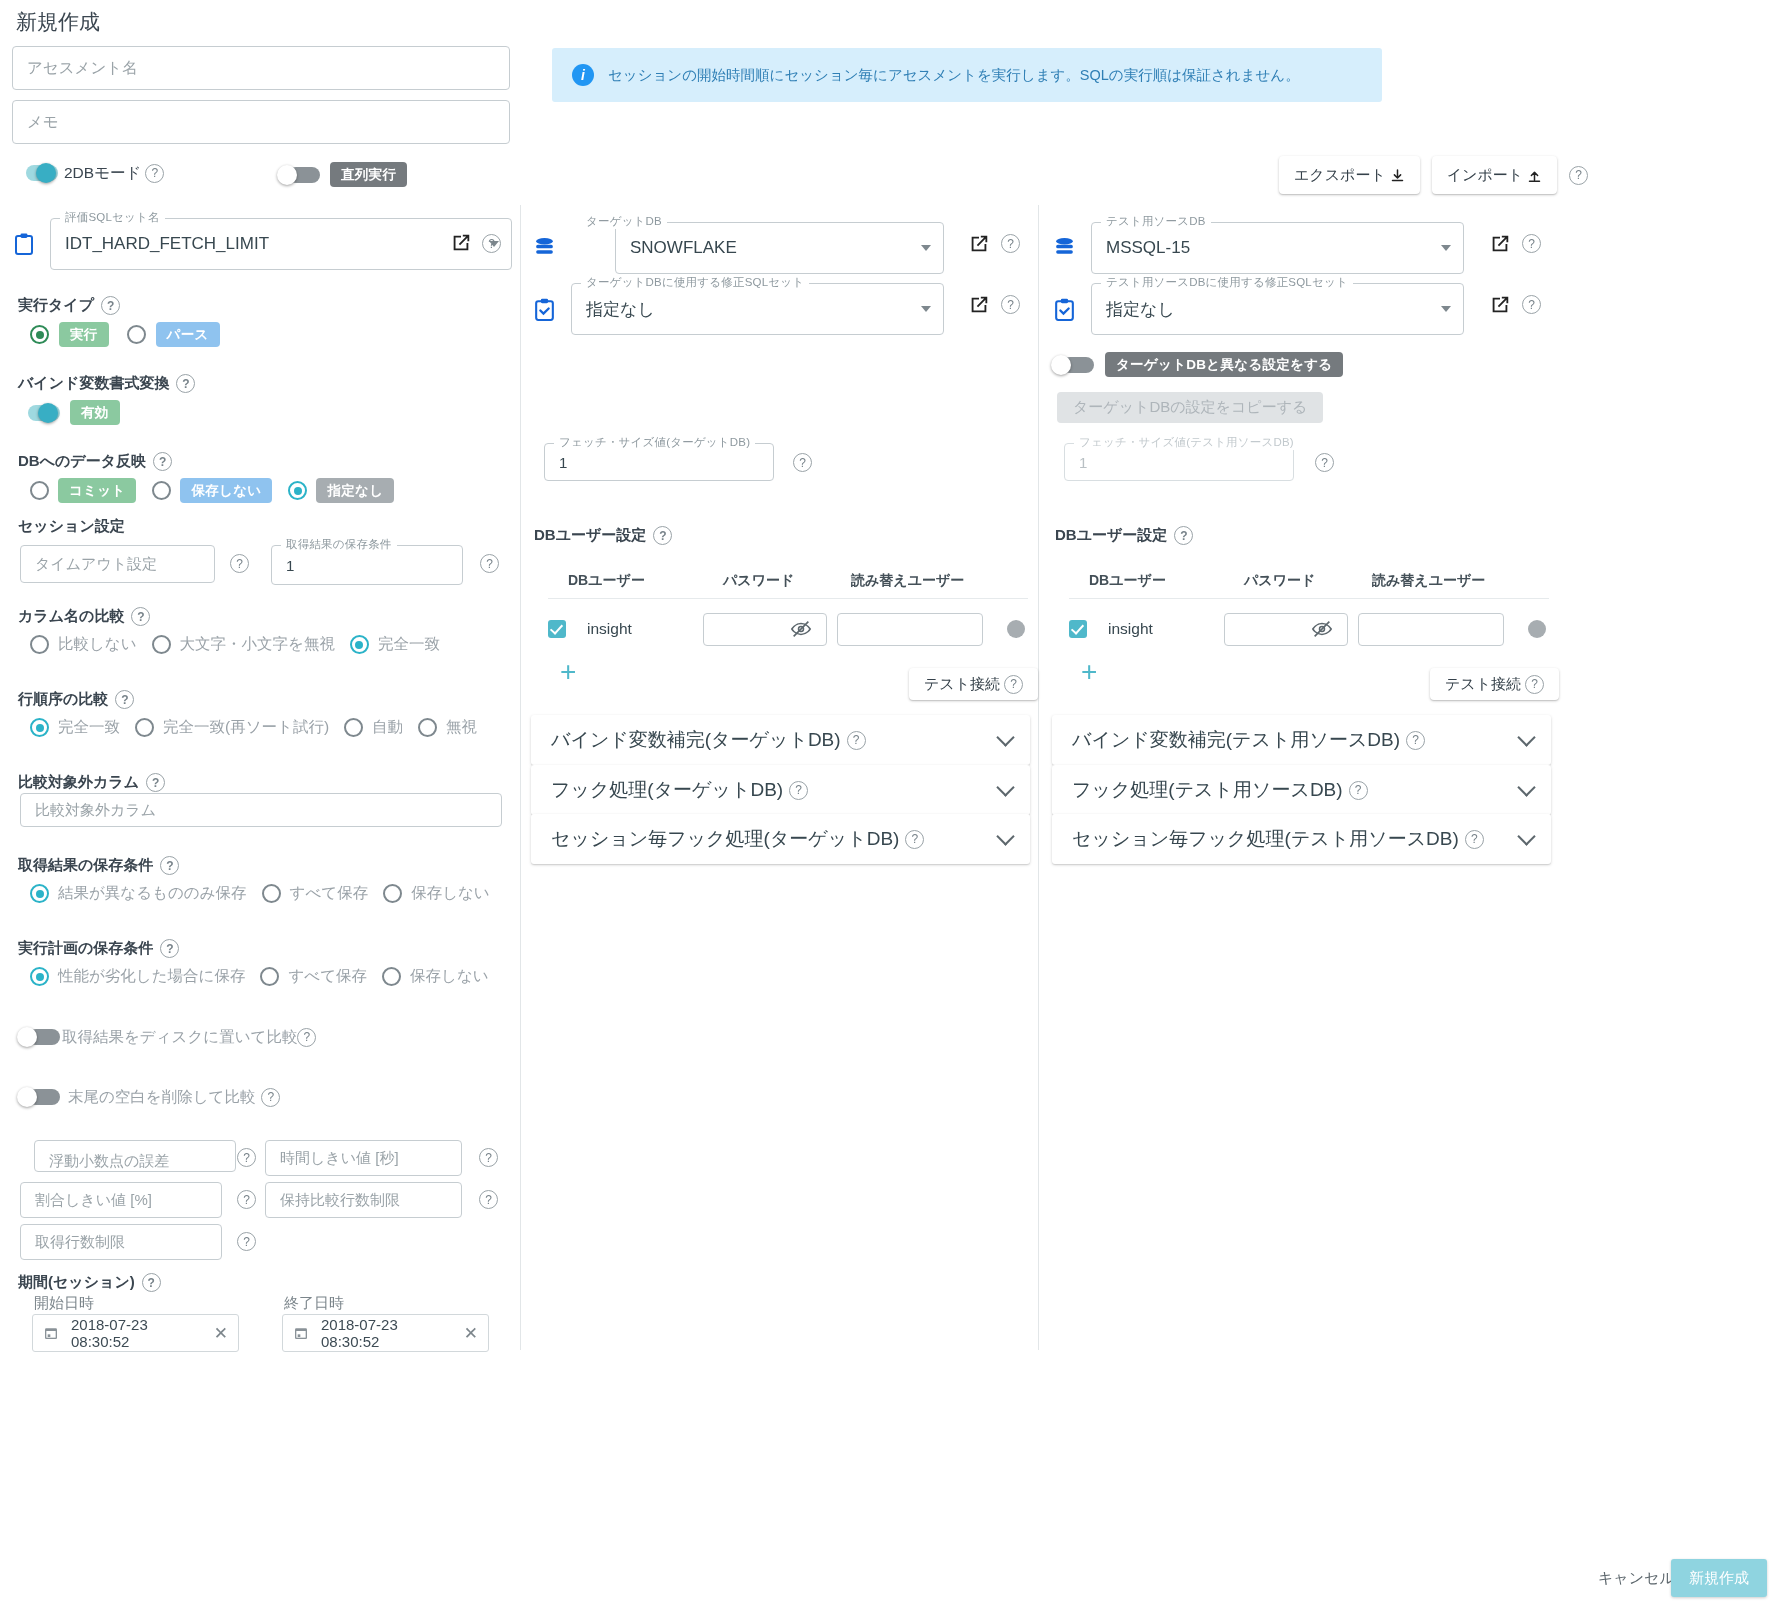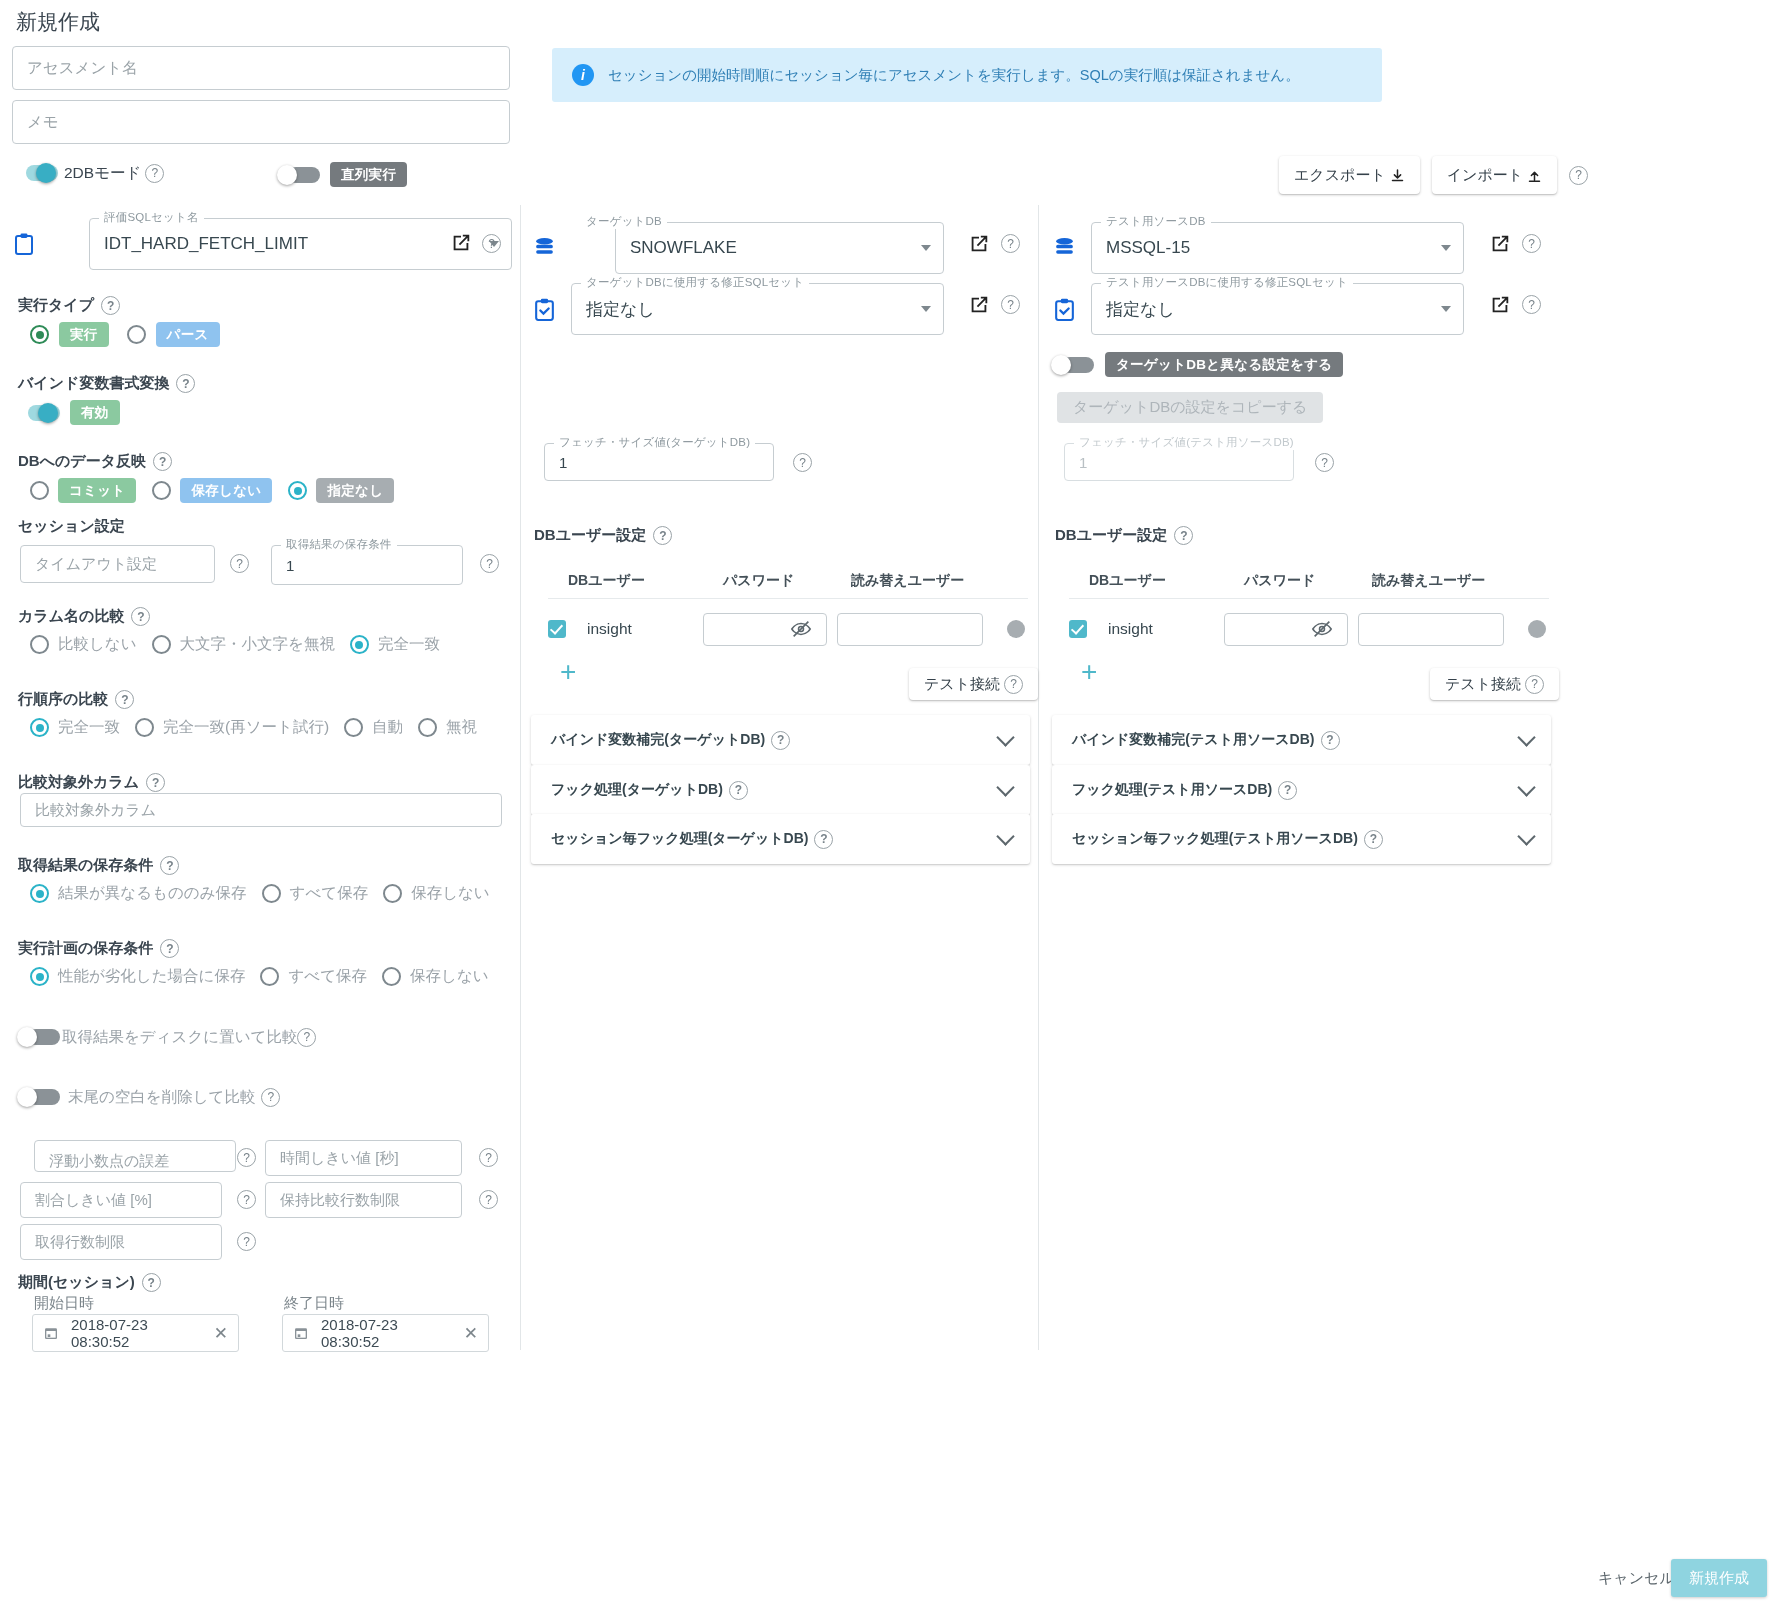--- a/index.html
+++ b/index.html
@@ -98,21 +98,21 @@
     font-size: 15px; color: #35414a; cursor: pointer;
     font-family: inherit;
   }
   .btn.flat { box-shadow:none; background:#e0e3e5; color:#aeb5ba; }
 
   
   .acc {
     background:#fff; border-radius:3px; box-shadow: 0 1px 3px rgba(0,0,0,.17), 0 1px 1px rgba(0,0,0,.08);
     height: 50px; display:flex; align-items:center; padding: 0 18px 0 20px;
   }
-  .acc .t { font-weight: 700; font-size: 14px; color:#37474f; display:flex; align-items:center; gap:6px;}
+  .acc .t { font-weight: 400; font-size: 19px; color:#37474f; display:flex; align-items:center; gap:6px;}
   .chev { margin-left:auto; width: 13px; height: 13px; border-right: 2px solid #5d676d; border-bottom: 2px solid #5d676d;
           transform: rotate(45deg); margin-top:-6px; }
 
   .vrule { position:absolute; top:205px; width:1px; background:#e2e6e8; }
 
   .info {
     background:#d6eefc; color:#2f7fb5; border-radius:3px;
     display:flex; align-items:center; gap:14px; padding:0 20px; height:54px; font-size:14.5px;
   }
   .info .i {
@@ -194,21 +194,21 @@
   </div>
 
   <div class="vrule" style="left:520px;height:1145px;"></div>
   <div class="vrule" style="left:1038px;height:1145px;"></div>
 
   <div style="position:absolute;left:12px;top:218px;display:flex;align-items:center;gap:14px;width:500px;">
     <svg style="width:24px;height:24px;flex:0 0 auto;" viewBox="0 0 24 24">
       <rect x="4" y="4" width="16" height="18" rx="2" fill="none" stroke="#1565d8" stroke-width="2"></rect>
       <rect x="8.5" y="1.6" width="7" height="4.4" rx="1.4" fill="#1565d8"></rect>
     </svg>
-    <div class="ff" style="flex:1 1 auto;margin-left:39px;">
+    <div class="ff" style="flex:1 1 auto;">
       <span class="lbl">評価SQLセット名</span>
       <div class="box">
         <span>IDT_HARD_FETCH_LIMIT</span>
         <span class="caret"></span>
       </div>
     </div>
   </div>
   <svg class="extlink" style="position:absolute;left:450px;top:232px;" viewBox="0 0 24 24">
     <path d="M4 4h8v2H6v12h12v-6h2v8H4z" fill="#222"></path>
       <path d="M14 3h7v7h-2V6.4l-8 8L9.6 13l8-8H14z" fill="#222"></path>

